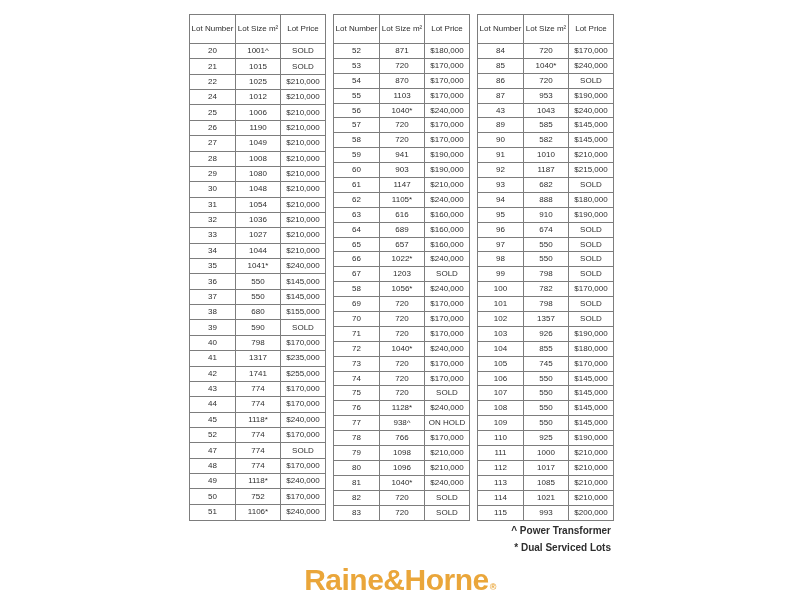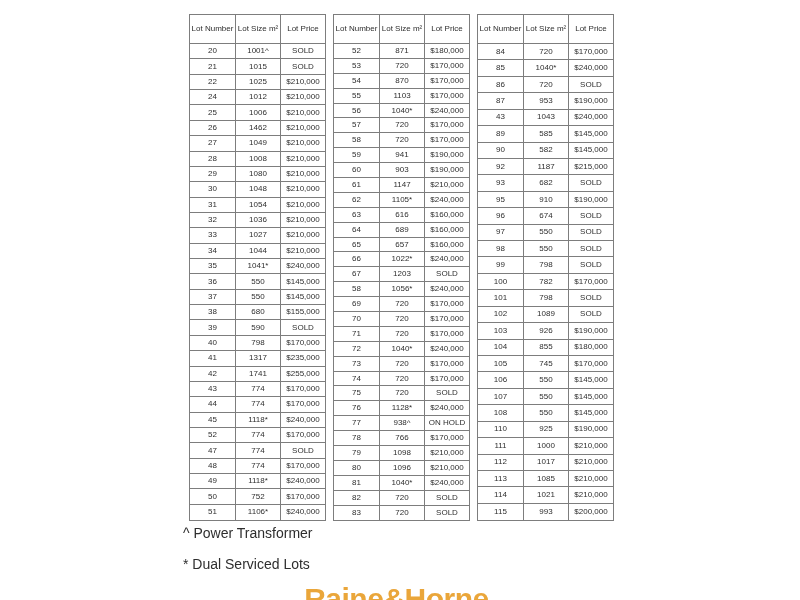--- a/index.html
+++ b/index.html
@@ -41,27 +41,28 @@
   }
   table.price-table th {
     font-weight: normal;
     height: 28px;
     white-space: normal;
     line-height: 1.3;
   }
   table.price-table td { height: 13.9px; }
   table.price-table td.bold { font-weight: normal; }
   .footnote {
-    font-size: 14px;
-    font-weight: normal;
+    font-size: 10px;
+    font-weight: bold;
     color: #2e2e2e;
     margin-left: -6px;
+    text-align: right;
   }
   .footnote-1 { margin-top: 4px; }
-  .footnote-2 { margin-top: 15px; }
+  .footnote-2 { margin-top: 6px; }
   .logo-row {
     margin-top: 10px;
     text-align: center;
   }
   .logo {
     display: inline-block;
     font-family: "Liberation Sans", sans-serif;
     font-weight: bold;
     font-size: 30px;
     letter-spacing: -0.5px;
@@ -114,21 +115,21 @@
             <td>1012</td>
             <td>$210,000</td>
           </tr>
           <tr>
             <td>25</td>
             <td>1006</td>
             <td>$210,000</td>
           </tr>
           <tr>
             <td>26</td>
-            <td>1462</td>
+            <td>1190</td>
             <td>$210,000</td>
           </tr>
           <tr>
             <td>27</td>
             <td>1049</td>
             <td>$210,000</td>
           </tr>
           <tr>
             <td>28</td>
             <td>1008</td>
@@ -470,30 +471,40 @@
             <td>89</td>
             <td>585</td>
             <td>$145,000</td>
           </tr>
           <tr>
             <td>90</td>
             <td>582</td>
             <td>$145,000</td>
           </tr>
           <tr>
+            <td>91</td>
+            <td>1010</td>
+            <td>$210,000</td>
+          </tr>
+          <tr>
             <td>92</td>
             <td>1187</td>
             <td>$215,000</td>
           </tr>
           <tr>
             <td>93</td>
             <td>682</td>
             <td>SOLD</td>
           </tr>
           <tr>
+            <td>94</td>
+            <td>888</td>
+            <td>$180,000</td>
+          </tr>
+          <tr>
             <td>95</td>
             <td>910</td>
             <td>$190,000</td>
           </tr>
           <tr>
             <td>96</td>
             <td>674</td>
             <td>SOLD</td>
           </tr>
           <tr>
@@ -516,21 +527,21 @@
             <td>782</td>
             <td>$170,000</td>
           </tr>
           <tr>
             <td>101</td>
             <td>798</td>
             <td>SOLD</td>
           </tr>
           <tr>
             <td>102</td>
-            <td>1089</td>
+            <td>1357</td>
             <td>SOLD</td>
           </tr>
           <tr>
             <td>103</td>
             <td>926</td>
             <td>$190,000</td>
           </tr>
           <tr>
             <td>104</td>
             <td>855</td>
@@ -546,20 +557,25 @@
             <td>550</td>
             <td>$145,000</td>
           </tr>
           <tr>
             <td>107</td>
             <td>550</td>
             <td>$145,000</td>
           </tr>
           <tr>
             <td>108</td>
+            <td>550</td>
+            <td>$145,000</td>
+          </tr>
+          <tr>
+            <td>109</td>
             <td>550</td>
             <td>$145,000</td>
           </tr>
           <tr>
             <td>110</td>
             <td>925</td>
             <td>$190,000</td>
           </tr>
           <tr>
             <td>111</td>

